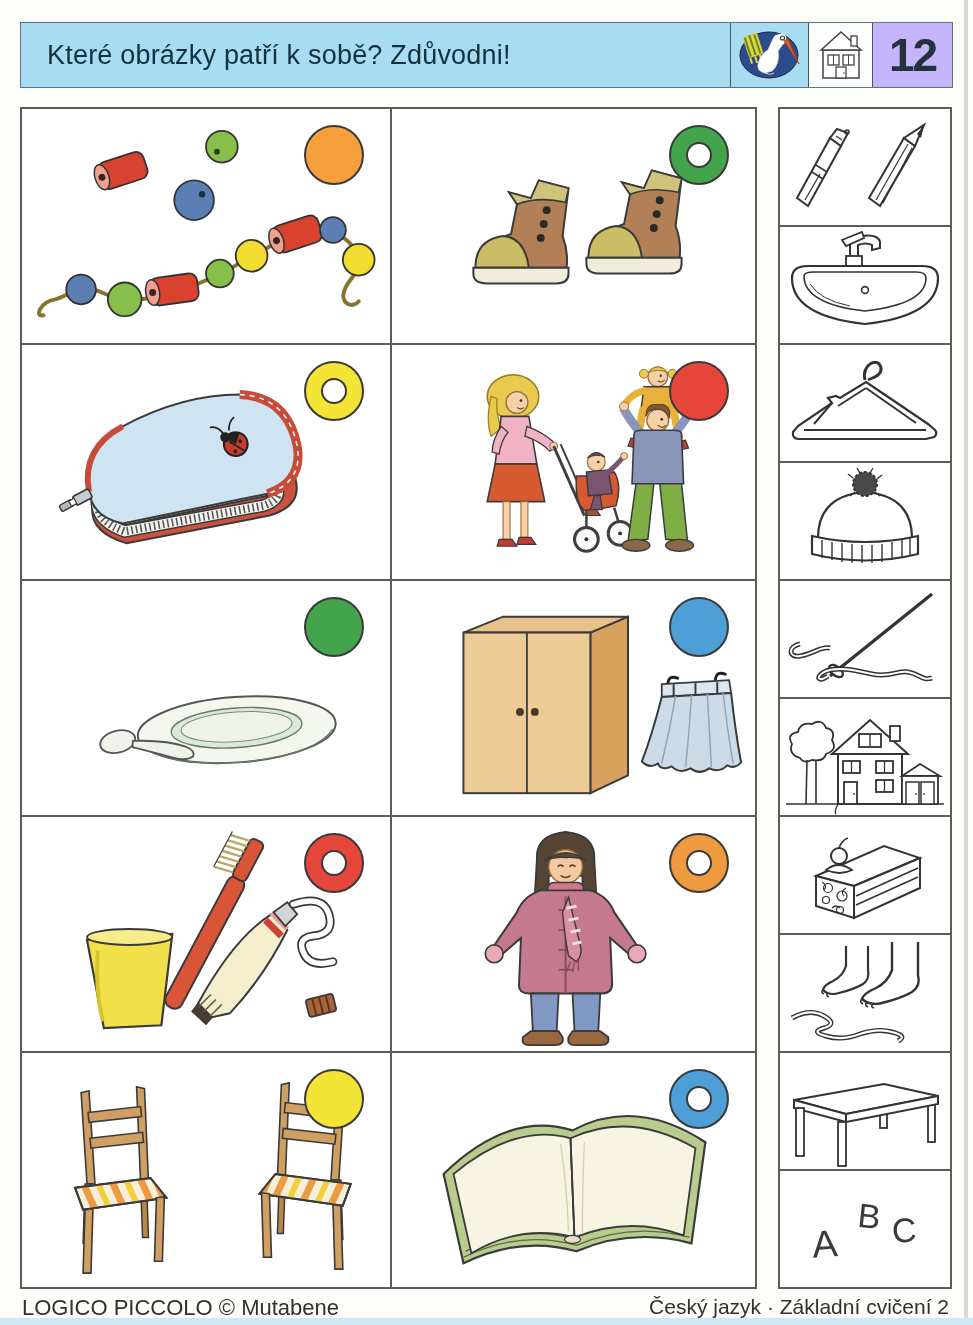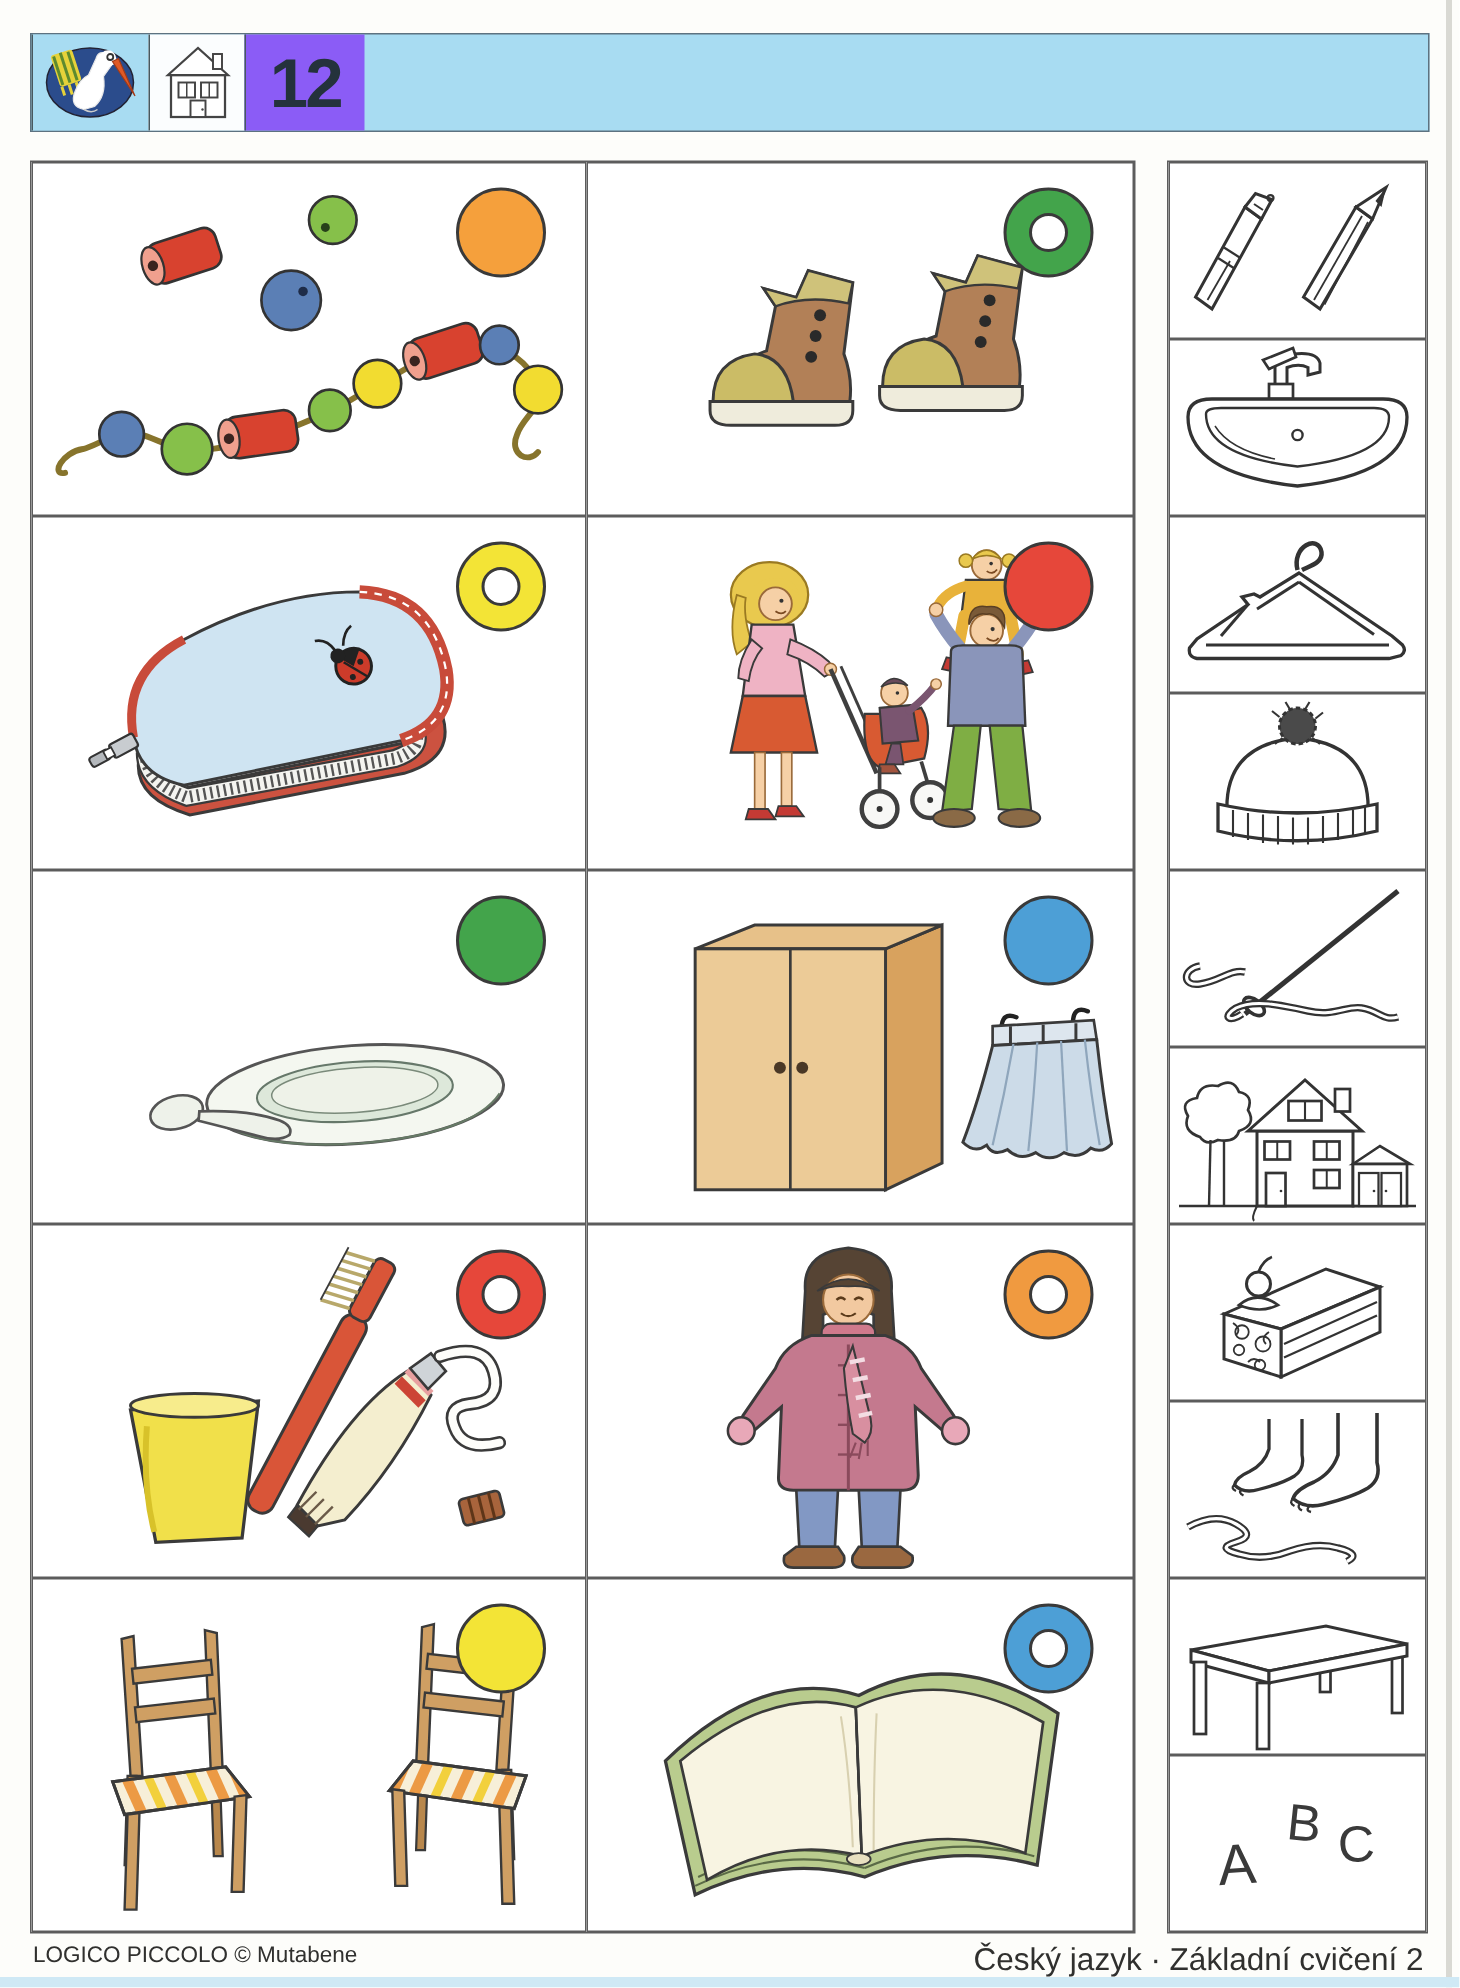--- a/index.html
+++ b/index.html
@@ -15,21 +15,21 @@
   
   .header{
     position:absolute;left:20px;top:22px;width:933px;height:66px;
     background:#a8dcf2;border:1px solid #5d7280;box-sizing:border-box;
     display:flex;align-items:center;
   }
   .header-title{flex:1;padding-left:26px;font-size:27px;color:#13303d;letter-spacing:.2px;}
   .hbox{height:100%;box-sizing:border-box;border-left:1px solid #48585f;display:flex;align-items:center;justify-content:center;}
   .hbox-stork{width:78px;background:#a8dcf2;}
   .hbox-house{width:64px;background:#fbfdfe;}
-  .hbox-num{width:80px;background:#8b5cf6;font-size:46px;font-weight:bold;color:#24323c;letter-spacing:-2px;}
+  .hbox-num{width:80px;background:#c4b5fd;font-size:46px;font-weight:bold;color:#24323c;letter-spacing:-2px;}
 
   
   .grid{
     position:absolute;left:20px;top:107px;width:737px;height:1182px;
     border:1px solid #5c5c5c;box-sizing:border-box;background:#fff;
     display:grid;grid-template-columns:370px 1fr;grid-template-rows:repeat(5,1fr);
   }
   .cell{position:relative;background:#fff;border:1px solid #5c5c5c;box-sizing:border-box;}
   .cell svg{position:absolute;left:0;top:0;width:100%;height:100%;}
 
@@ -50,30 +50,31 @@
     display:grid;grid-template-rows:repeat(10,1fr);
   }
   .scell{position:relative;background:#fff;border:1px solid #5c5c5c;box-sizing:border-box;}
   .scell svg{position:absolute;left:0;top:0;width:100%;height:100%;}
   .abc-letter{position:absolute;color:#3a3a3a;font-family:"Liberation Sans",sans-serif;}
   .abc-a{left:32px;top:52px;font-size:38px;transform:rotate(-4deg);}
   .abc-b{left:78px;top:26px;font-size:34px;transform:rotate(6deg);}
   .abc-c{left:112px;top:40px;font-size:34px;transform:rotate(-3deg);}
 
   
-  .footer-left{position:absolute;left:22px;top:1295px;font-size:15px;color:#30302e;}
+  .footer-left{position:absolute;left:22px;top:1295px;font-size:22px;color:#30302e;}
   .footer-right{position:absolute;right:24px;top:1295px;font-size:21px;color:#30302e;}
 </style>
 </head>
 <body>
 
 <div class="page-right-edge"></div>
 <div class="page-bottom-edge"></div>
 
 <div class="header">
+  <div class="header-title">Které obrázky patří k sobě? Zdůvodni!</div>
 
   <div class="hbox hbox-stork">
     <svg width="66" height="54" viewBox="0 0 66 54">
       <ellipse cx="32" cy="27" rx="29" ry="23" fill="#2b4c8c" stroke="#223" stroke-width="1"></ellipse>
       <g transform="translate(14,16) rotate(-18)">
         <rect x="-6" y="-9" width="15" height="22" rx="2" fill="#e6d23a"></rect>
         <line x1="-4" y1="-8" x2="-4" y2="12" stroke="#5d8a2f" stroke-width="2"></line>
         <line x1="1" y1="-9" x2="1" y2="12" stroke="#5d8a2f" stroke-width="2"></line>
         <line x1="6" y1="-8" x2="6" y2="12" stroke="#5d8a2f" stroke-width="2"></line>
         <line x1="-5" y1="13" x2="-5" y2="19" stroke="#e6d23a" stroke-width="2"></line>

